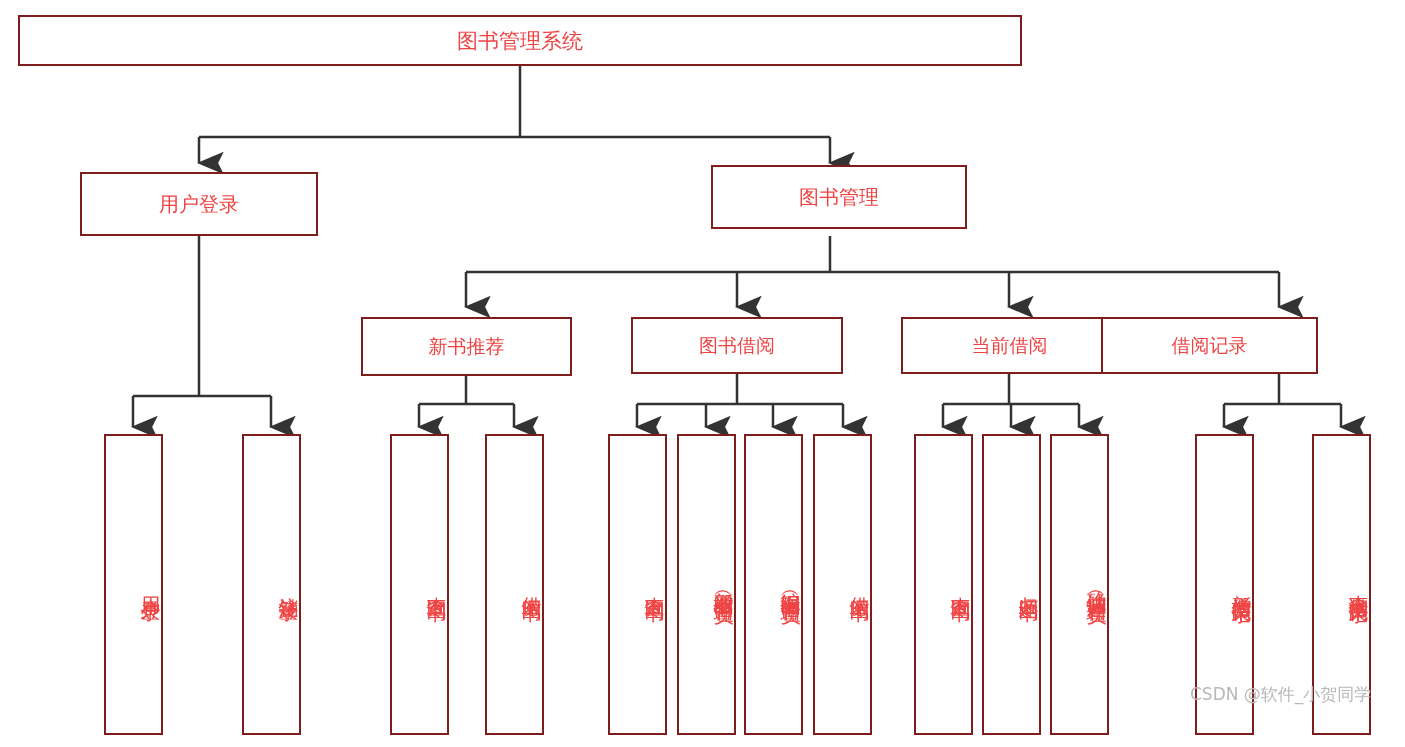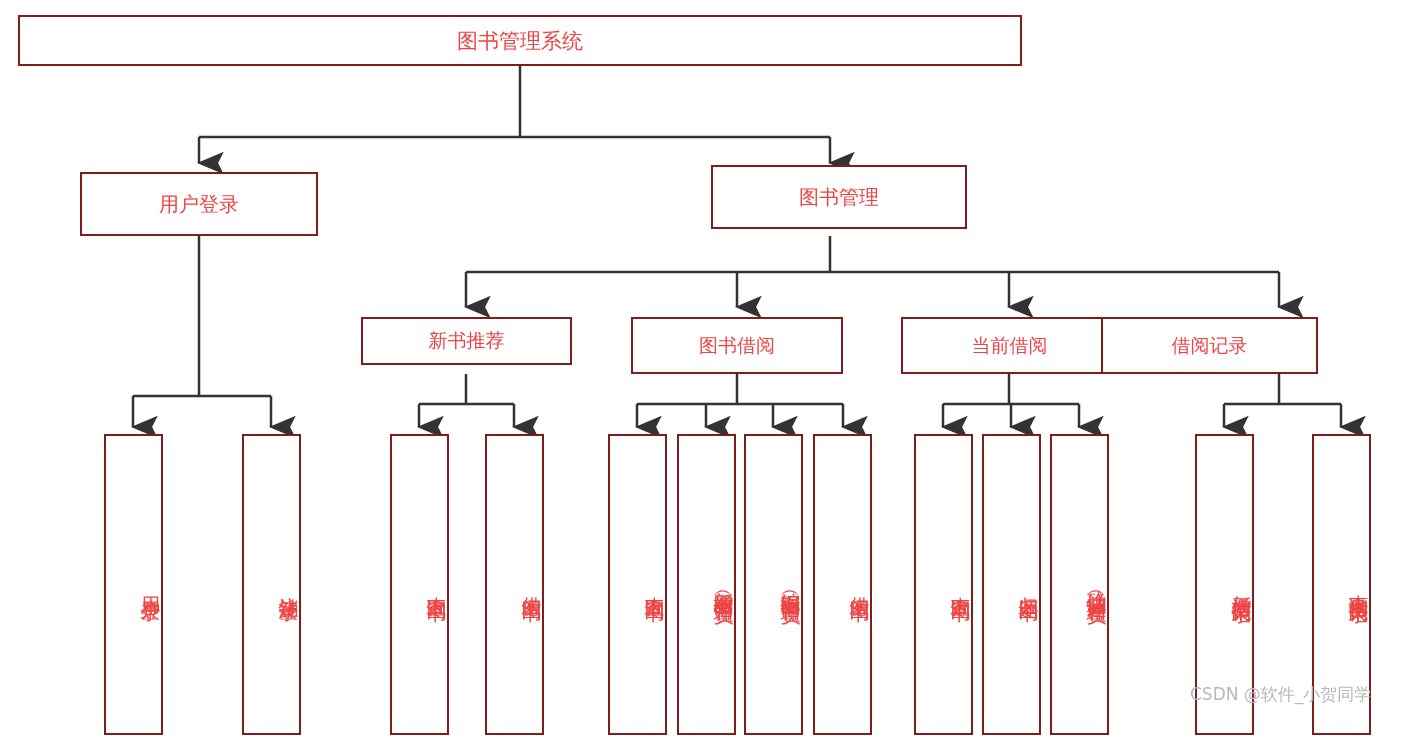--- a/index.html
+++ b/index.html
@@ -129,21 +129,21 @@
     <span>图书管理系统</span>
   </div>
 
   <div class="node level2" style="left:80px; top:172px; width:238px; height:64px;">
     <span>用户登录</span>
   </div>
   <div class="node level2" style="left:711px; top:165px; width:256px; height:64px;">
     <span>图书管理</span>
   </div>
 
-  <div class="node level3" style="left:361px; top:317px; width:211px; height:48px;">
+  <div class="node level3" style="left:361px; top:317px; width:211px; height:59px;">
     <span>新书推荐</span>
   </div>
   <div class="node level3" style="left:901px; top:317px; width:217px; height:57px;">
     <span>当前借阅</span>
   </div>
   <div class="node level3" style="left:631px; top:317px; width:212px; height:57px;">
     <span>图书借阅</span>
   </div>
   <div class="node level3" style="left:1101px; top:317px; width:217px; height:57px;">
     <span>借阅记录</span>

